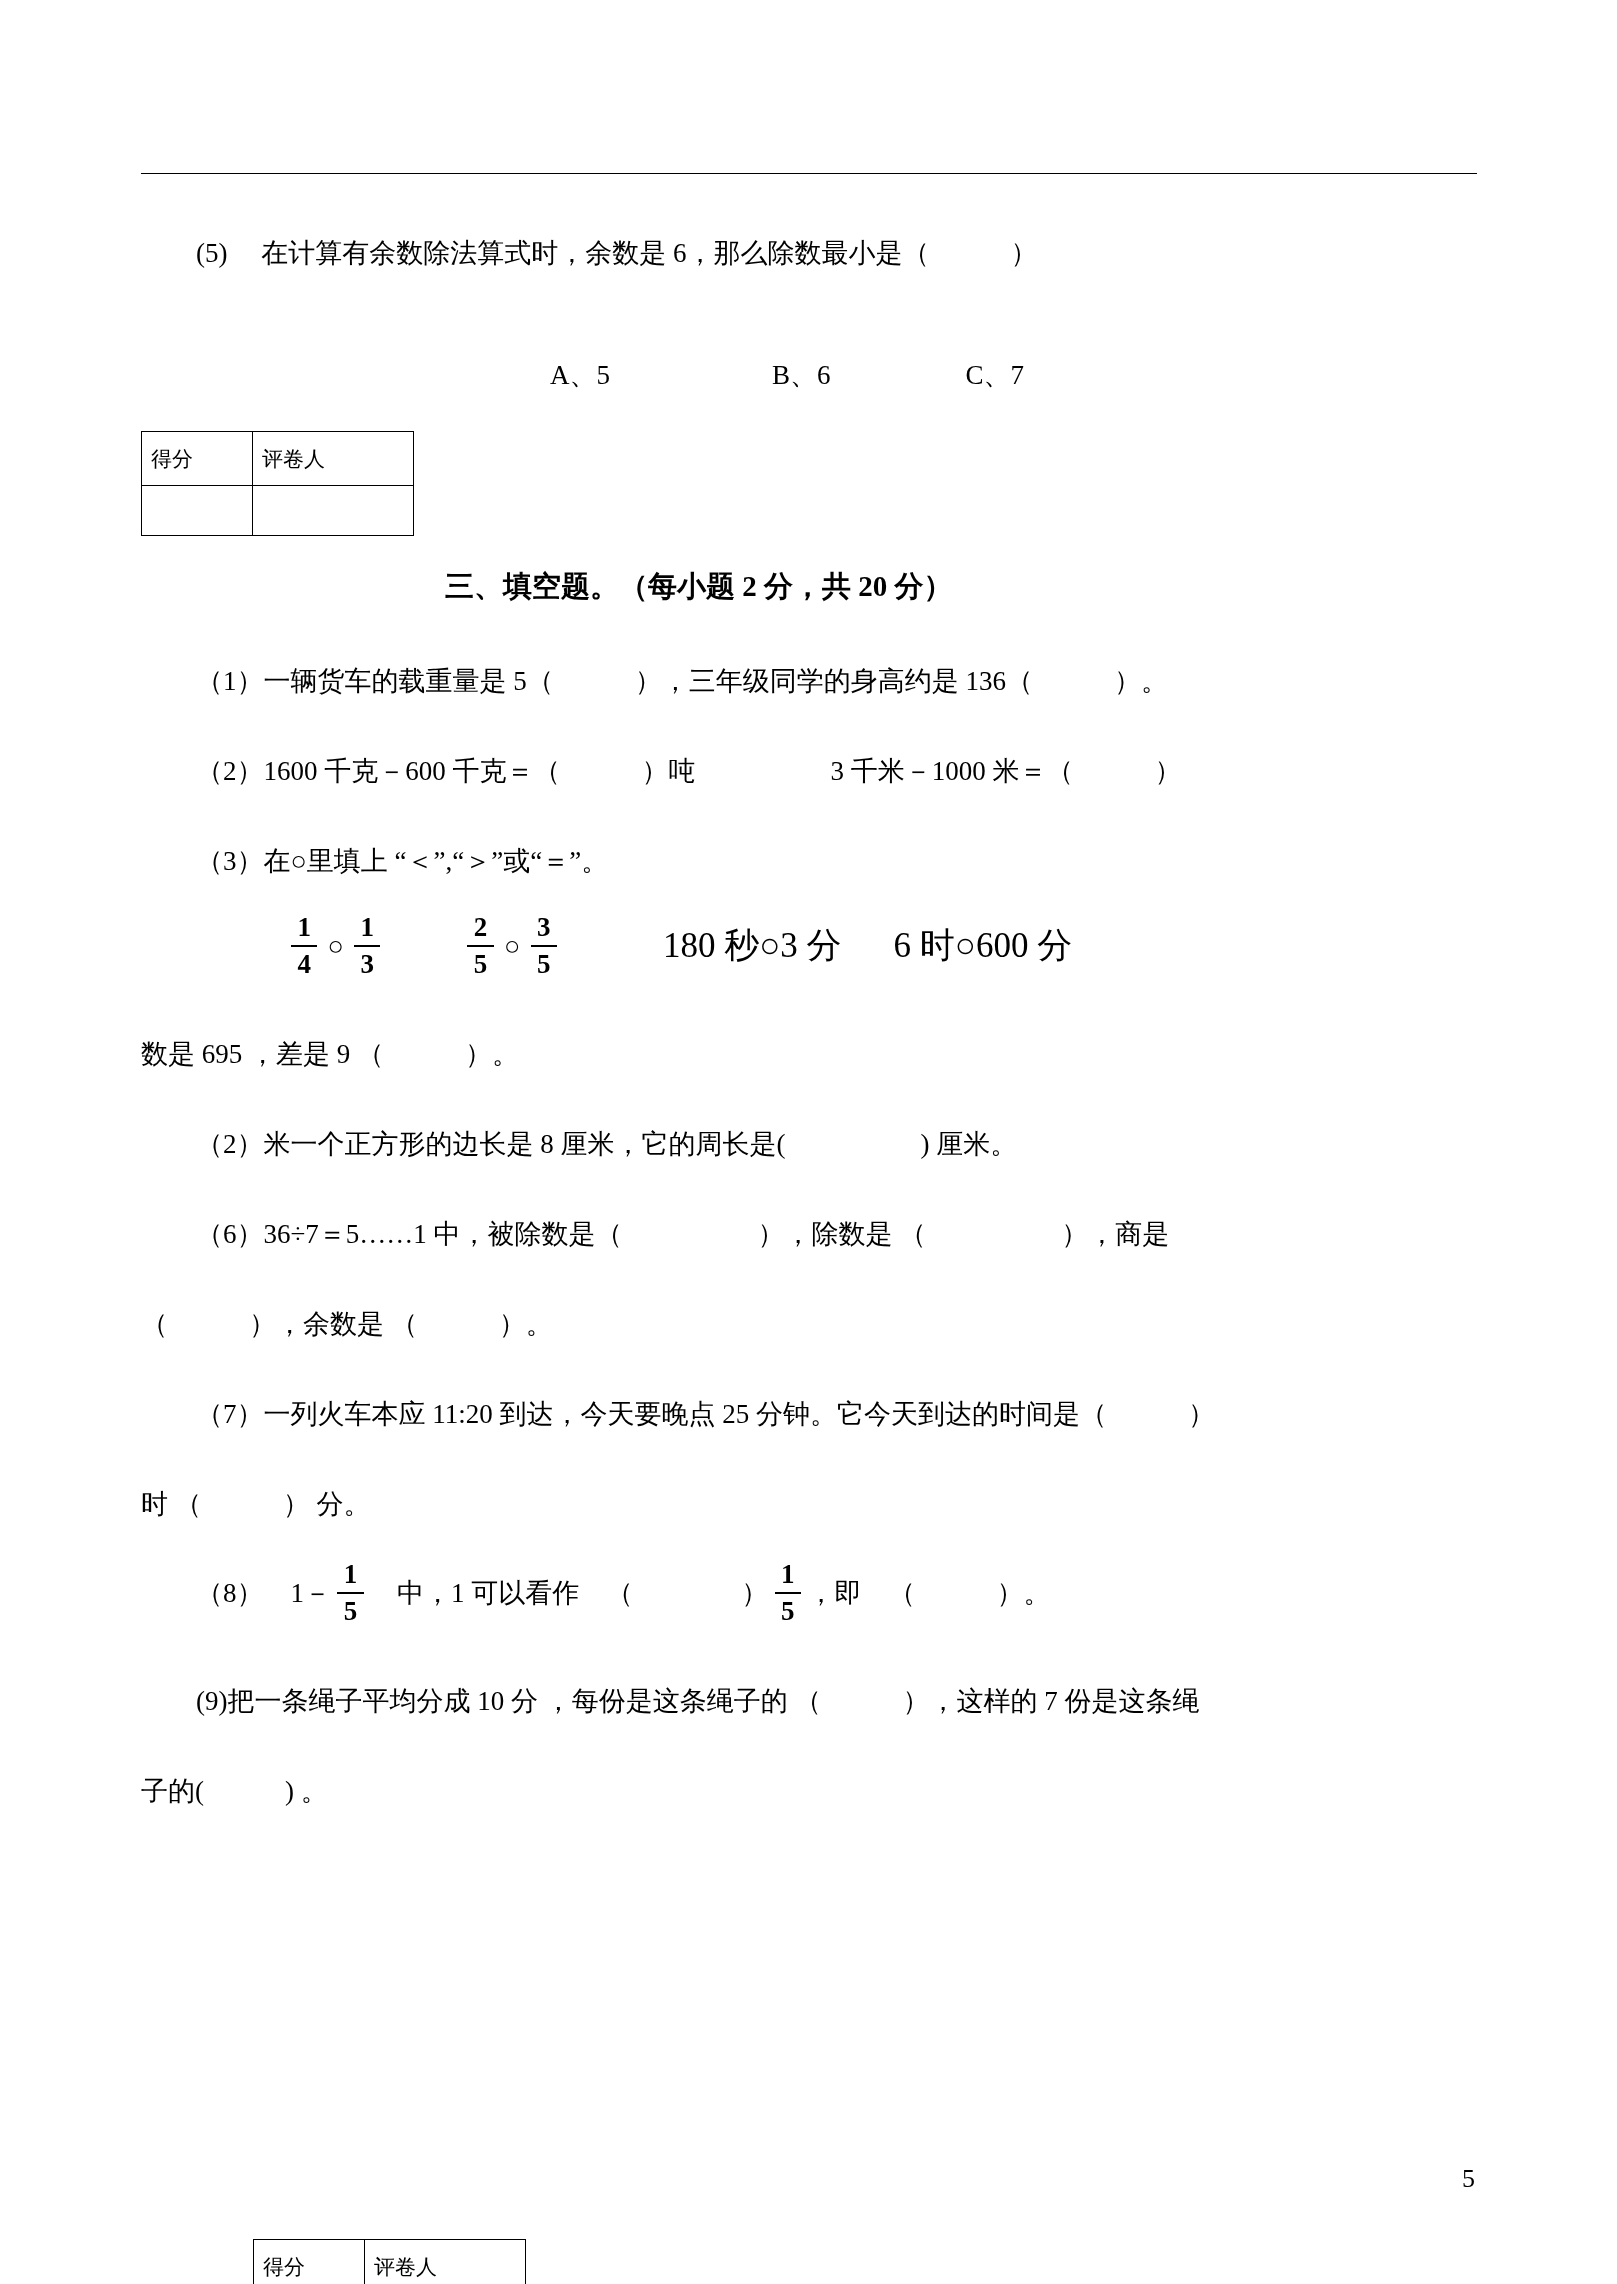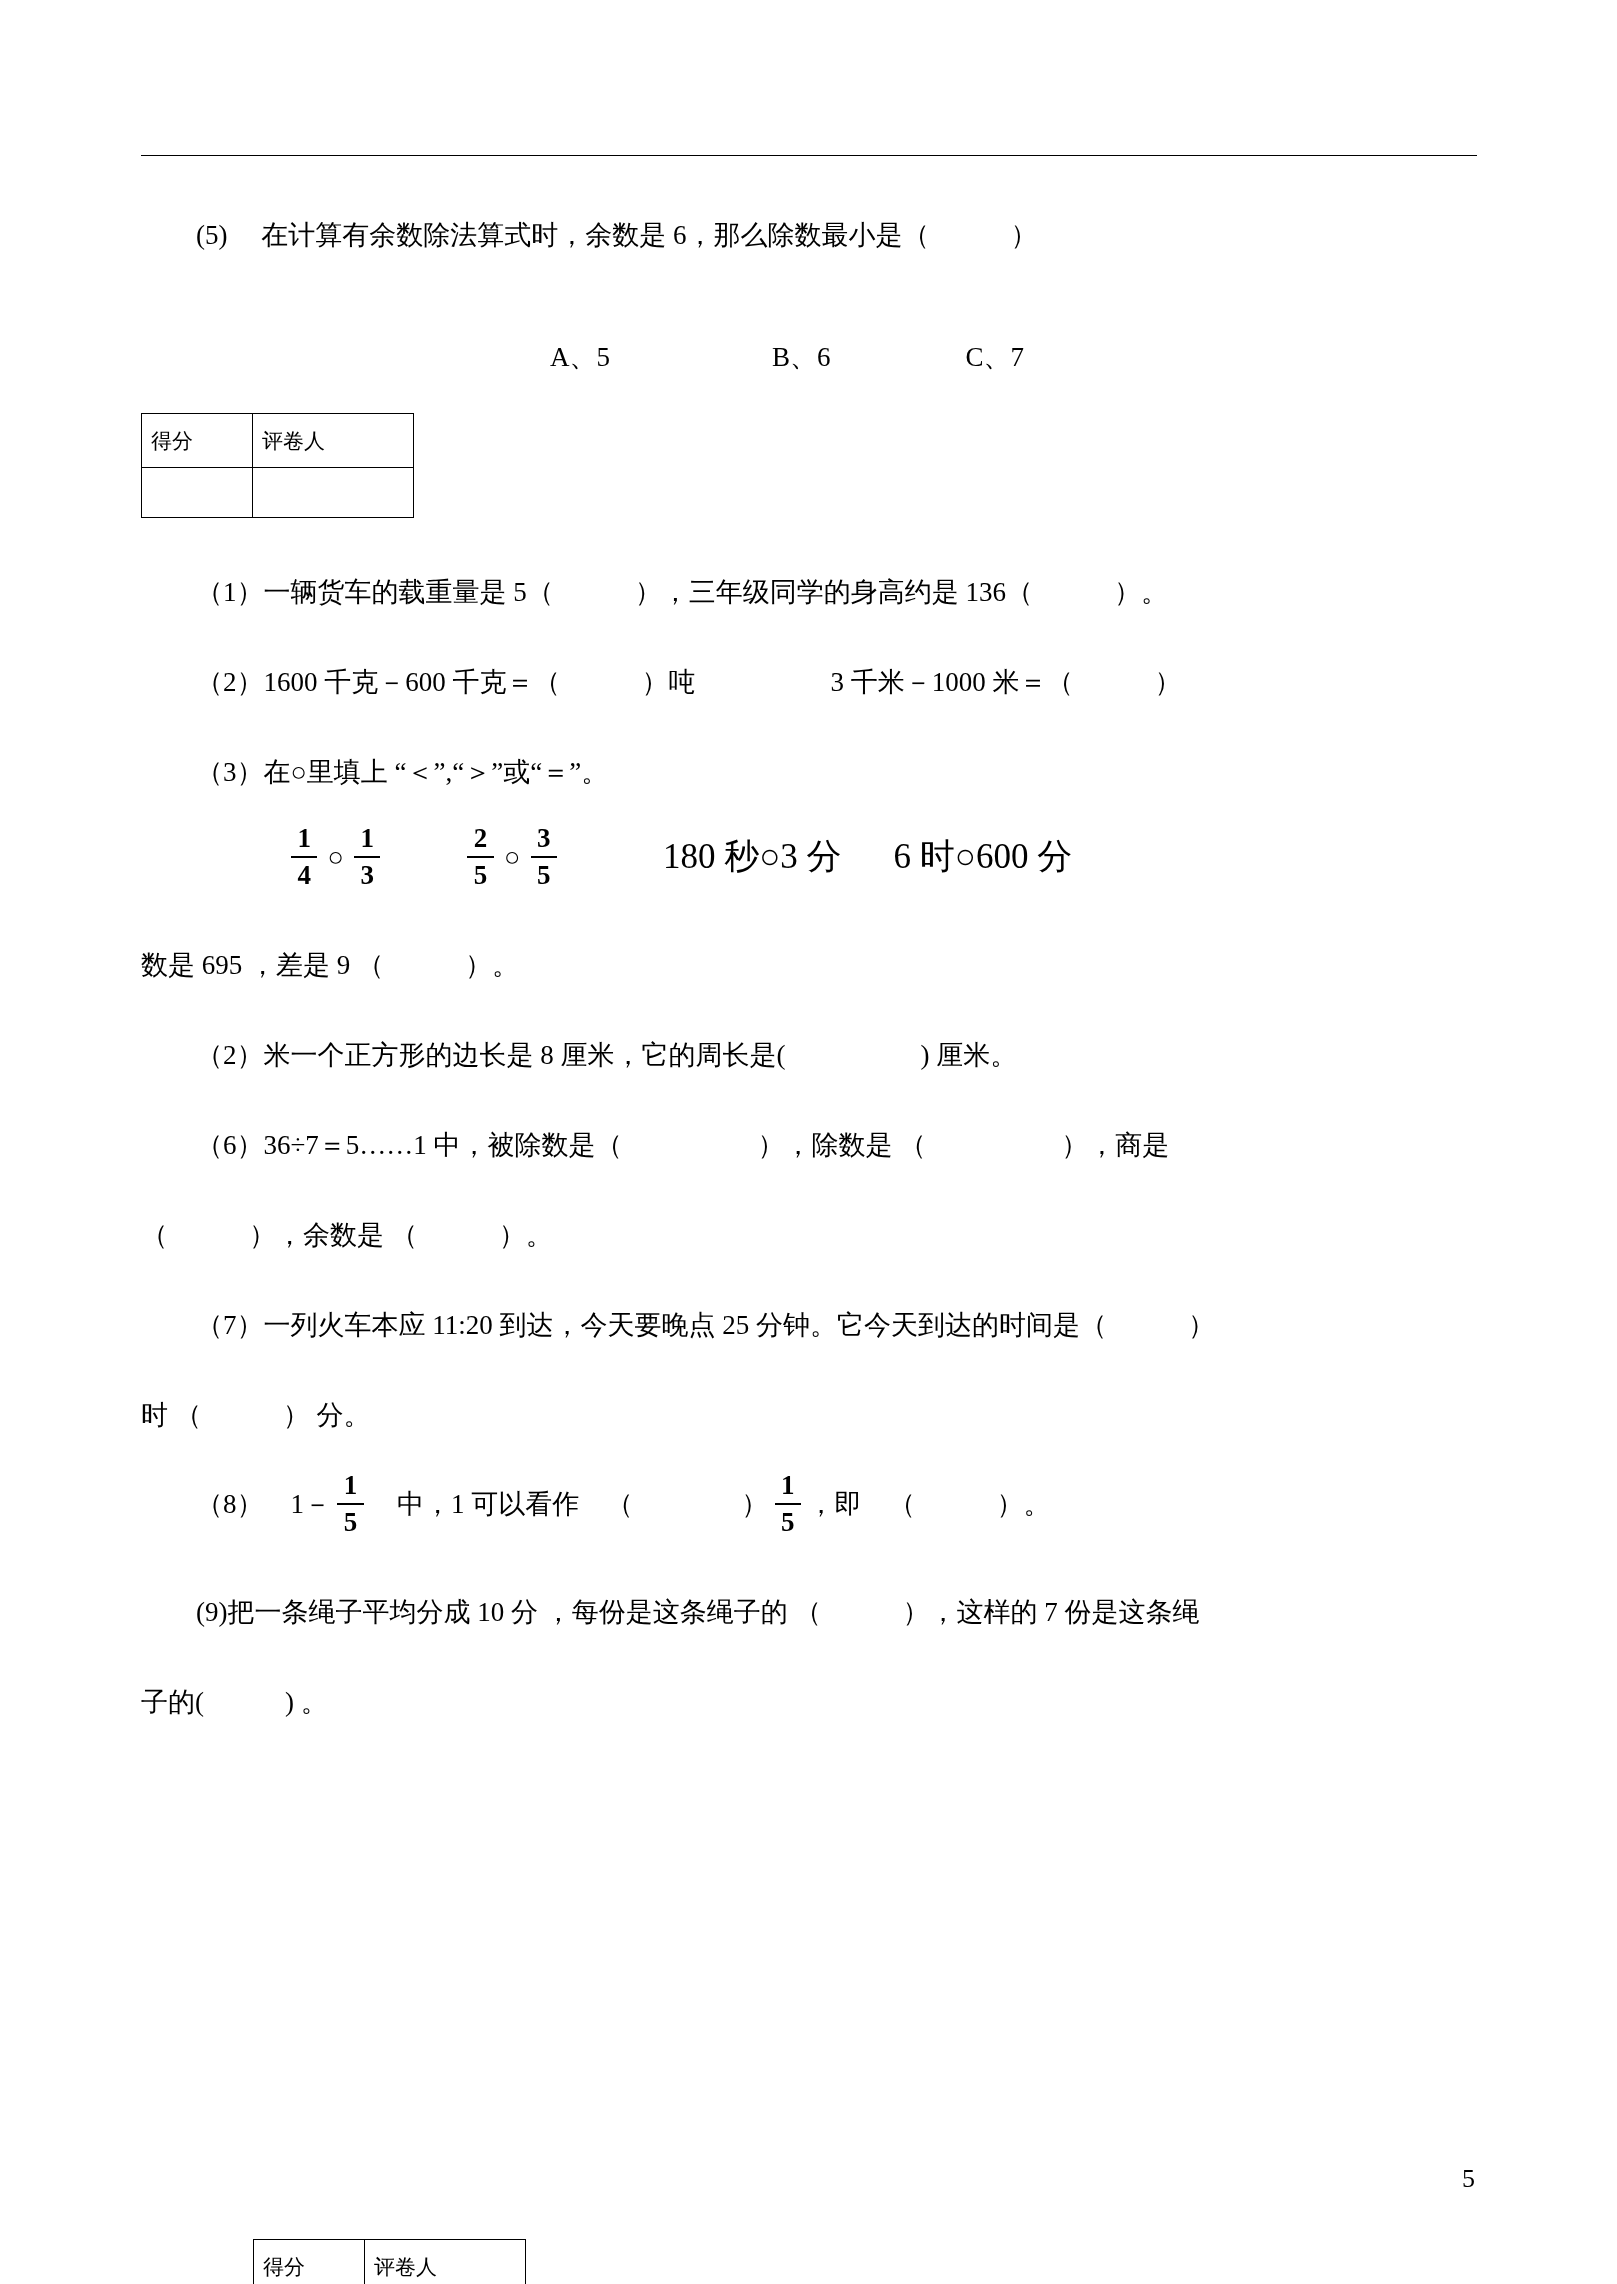--- a/index.html
+++ b/index.html
@@ -5,21 +5,21 @@
   * { margin:0; padding:0; box-sizing:border-box; }
   html,body { background:#ffffff; }
   .doc {
     position:relative;
     width:1618px; height:2284px;
     background:#ffffff;
     color:#000000;
     font-family:"Liberation Serif","DejaVu Serif",serif;
     overflow:hidden;
   }
-  .content { padding:0 141px;font-family:Liberation Serif, serif; }
+  .content { padding:18px 141px;font-family:Liberation Serif, serif; }
   .top-rule { margin-top:155px; border-top:1.9px solid #000; height:0; }
 
   .line {
     font-size:27px;
     line-height:1.15;
     margin-top:59px;
     white-space:pre-wrap;
   }
   .indent { padding-left:55px; }
   .q5 { margin-top:64px; }
@@ -105,20 +105,21 @@
         <td class="c1">得分</td>
         <td class="c2">评卷人</td>
       </tr>
       <tr class="blanks">
         <td class="c1"></td>
         <td class="c2"></td>
       </tr>
     </tbody>
       </table>
 
+    <p class="section-title">三、填空题。（每小题 2 分，共 20 分）</p>
 
     <p class="line indent">（1）一辆货车的载重量是 5（　　　），三年级同学的身高约是 136（　　　）。</p>
     <p class="line indent">（2）1600 千克－600 千克＝（　　　）吨　　　　　3 千米－1000 米＝（　　　）</p>
     <p class="line indent">（3）在○里填上 “＜”,“＞”或“＝”。</p>
 
     <div class="line compare-row">
       <span class="pair">
         <span class="frac"><span class="num">1</span><span class="den">4</span></span>
         <span class="circle">○</span>
         <span class="frac"><span class="num">1</span><span class="den">3</span></span>

